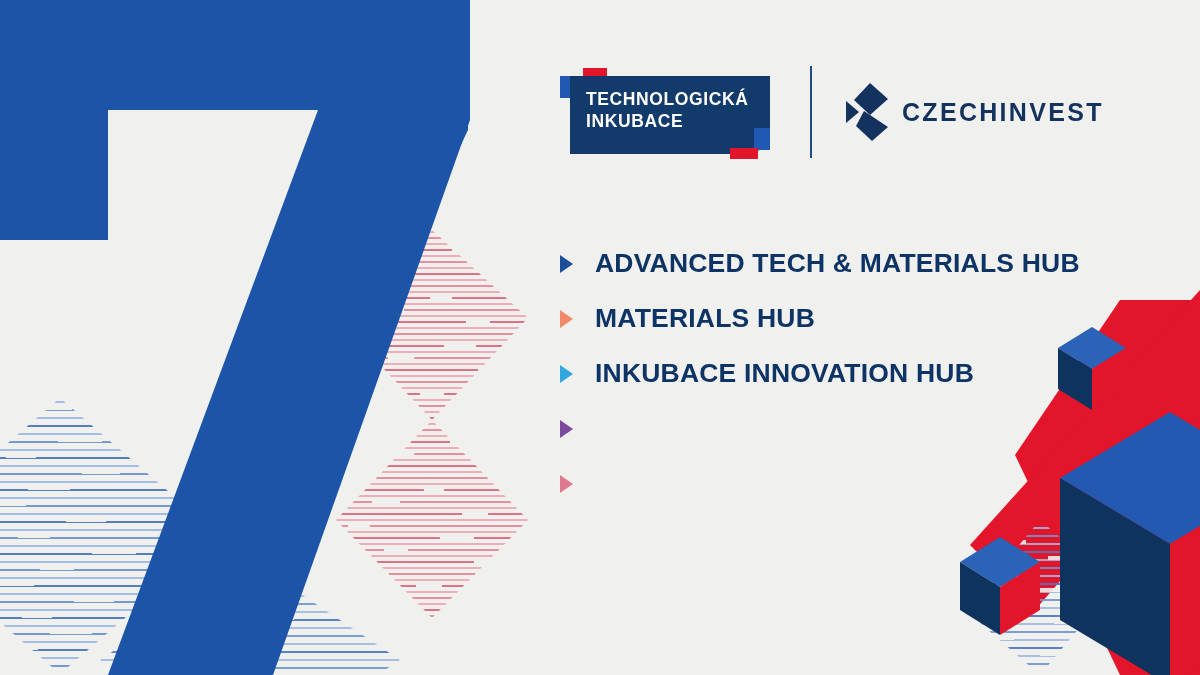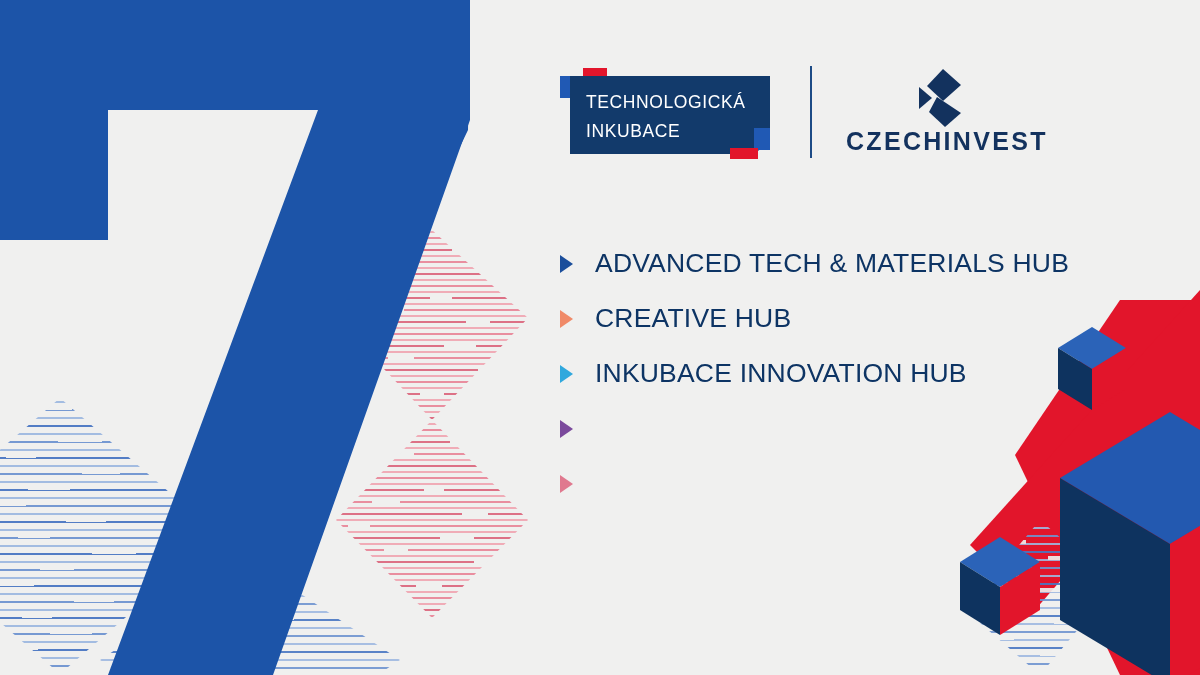--- a/index.html
+++ b/index.html
@@ -39,30 +39,30 @@
   .ti-corner-blue-br{
     position:absolute;left:196px;top:62px;width:16px;height:22px;background:#2059b4;
   }
   .ti-corner-red-br{
     position:absolute;left:172px;top:82px;width:28px;height:11px;background:#e2152b;
   }
   .ti-text{
     position:absolute;left:28px;top:22px;
     color:#ffffff;
     font-size:17.5px;
-    font-weight:normal;
+    font-weight:bold;
     letter-spacing:0.6px;
-    line-height:29px;
+    line-height:22px;
     white-space:pre-line;
   }
   .divider{
     width:2px;height:92px;background:#1d4b86;
     margin:0 34px 0 30px;
   }
-  .ci-lockup{display:flex;align-items:center;flex-direction:column;}
+  .ci-lockup{display:flex;align-items:center;}
   .ci-mark{width:42px;height:58px;margin-right:14px;}
   .ci-word{
     color:#13325e;font-size:25px;font-weight:bold;letter-spacing:2.3px;
   }
 
   
   .hub-list{
     position:absolute;left:560px;top:236px;
     width:620px;
   }
@@ -75,21 +75,21 @@
   }
   .hub-bullet i{
     display:block;width:0;height:0;
     border-top:9px solid transparent;
     border-bottom:9px solid transparent;
     border-left:13px solid currentColor;
   }
   .hub-label{
     color:#0d3464;
     font-size:26.5px;
-    font-weight:normal;
+    font-weight:bold;
     letter-spacing:0.2px;
     white-space:nowrap;
   }
 </style>
 </head>
 <body>
 
 <div class="stage">
 
   <svg class="bg-art" viewBox="0 0 1200 675" width="1200" height="675" preserveAspectRatio="none">
@@ -414,21 +414,21 @@
           <i style="color:#1b4e9b"></i>
         </span>
       <span class="hub-label">ADVANCED TECH &amp; MATERIALS HUB</span>
     </div>
 
 
     <div class="hub-item">
       <span class="hub-bullet">
           <i style="color:#f08a68"></i>
         </span>
-      <span class="hub-label">CREATIVE HUB</span>
+      <span class="hub-label">MATERIALS HUB</span>
     </div>
 
 
     <div class="hub-item">
       <span class="hub-bullet">
           <i style="color:#30a8dd"></i>
         </span>
       <span class="hub-label">INKUBACE INNOVATION HUB</span>
     </div>
 

